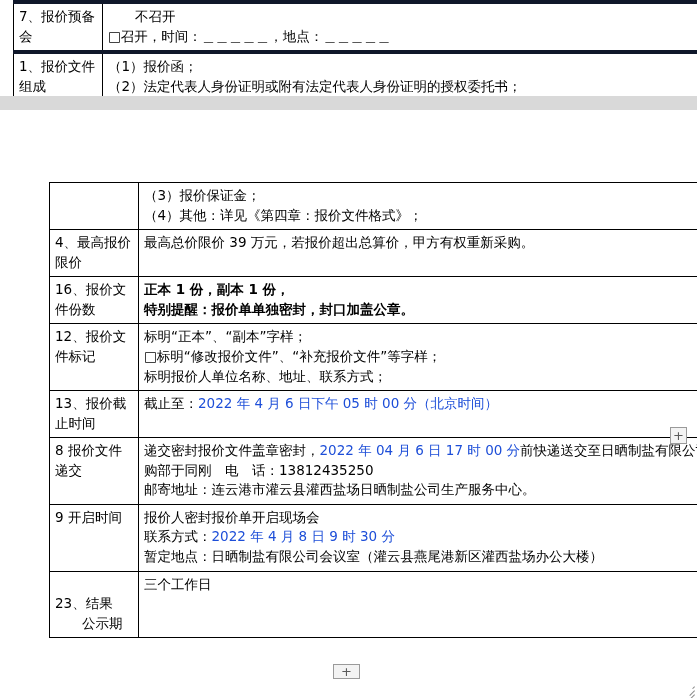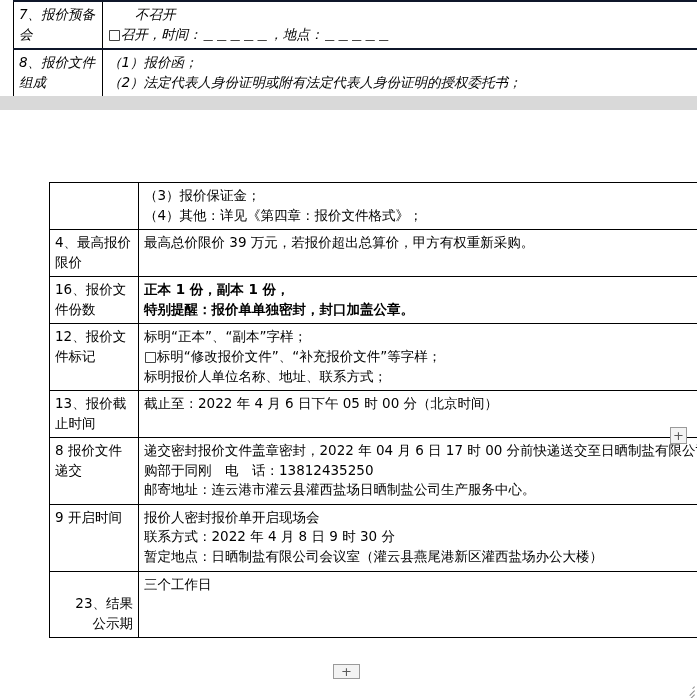--- a/index.html
+++ b/index.html
@@ -28,31 +28,31 @@
     margin: 0;
   }
   table.doc td {
     border: 1px solid #000000;
     padding: 3px 5px 4px 5px;
     vertical-align: top;
     line-height: 1.45;
   }
   .c1 { width: 78px; }
   .c2 { width: 592px; }
-  .red { color: #000000; }
+  .red { color: #1d4ed8; }
   .bold { font-weight: bold; }
 
   
   .top-table-wrap {
     position: absolute;
     left: 13px;
     top: 0px;
     width: 672px;
   }
-  .top-table-wrap table.doc td { border-top: 2px solid #0f172a; font-style: italic; }
+  .top-table-wrap table.doc td { border-top: 4px solid #0f172a; }
 
   
   .page-gap {
     position: absolute;
     left: 0;
     top: 96px;
     width: 697px;
     height: 14px;
     background: #d9d9d9;
   }
@@ -126,21 +126,21 @@
         <td class="c1 label-cell">
           <span>7、报价预备会</span>
         </td>
         <td class="c2">
           <span class="line">　　不召开</span>
           <span class="line">□召开，时间：＿＿＿＿＿，地点：＿＿＿＿＿</span>
         </td>
       </tr>
       <tr>
         <td class="c1 label-cell">
-          <span>8、报价文件组成</span>
+          <span>1、报价文件组成</span>
         </td>
         <td class="c2">
           <span class="line">（1）报价函；</span>
           <span class="line">（2）法定代表人身份证明或附有法定代表人身份证明的授权委托书；</span>
         </td>
       </tr>
     </tbody>
       </table>
   </div>
 
@@ -215,21 +215,21 @@
           <span>9 开启时间</span>
         </td>
         <td class="c2">
           <span class="line">报价人密封报价单开启现场会</span>
           <span class="line"><span>联系方式：</span><span class="red">2022 年 4 月 8 日 9 时 30 分</span></span>
           <span class="line">暂定地点：日晒制盐有限公司会议室（灌云县燕尾港新区灌西盐场办公大楼）</span>
         </td>
       </tr>
 
       <tr>
-        <td class="c1 label-cell row-label" style="height:50px;text-align:right;">
+        <td class="c1 label-cell row-label" style="height:50px;">
           <span class="row-label">23、结果
 　　公示期</span>
         </td>
         <td class="c2">
           <span class="line">三个工作日</span>
         </td>
       </tr>
 
     </tbody>
       </table>

